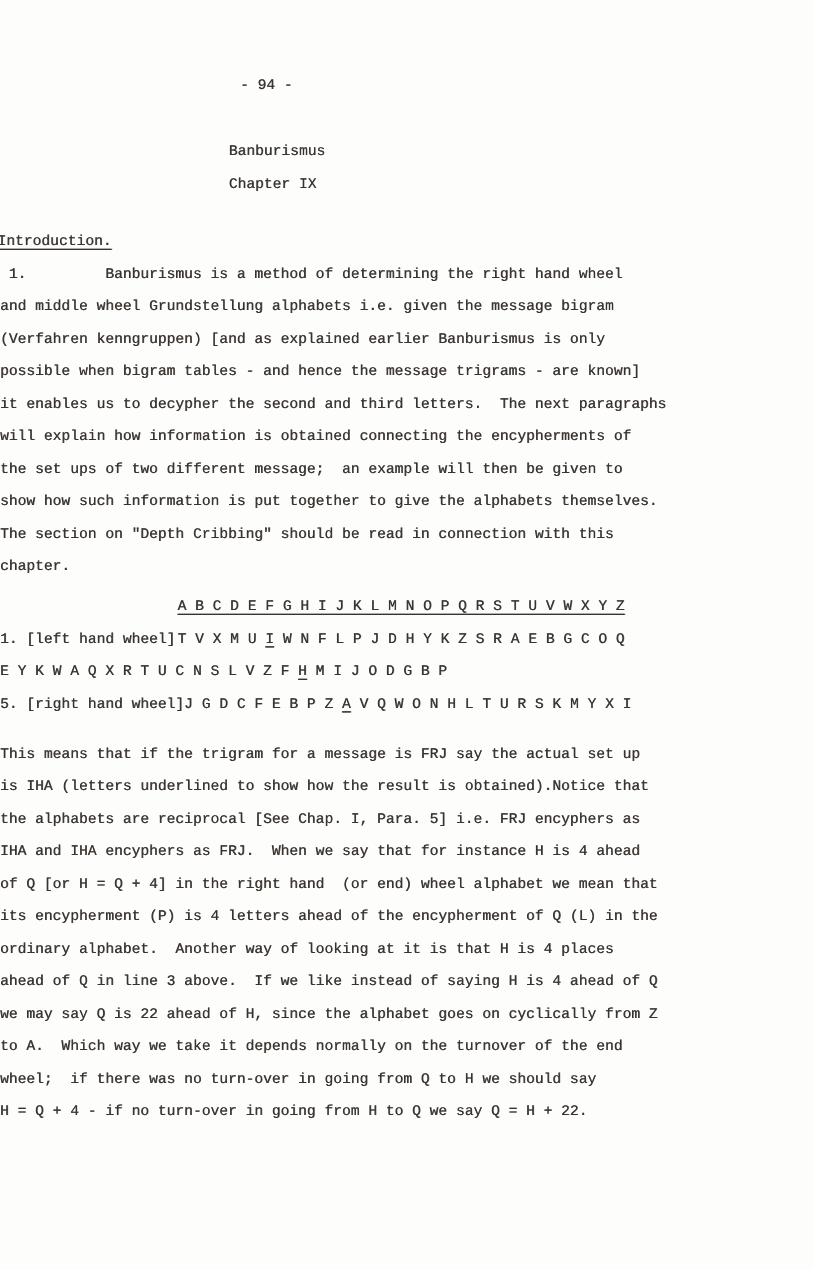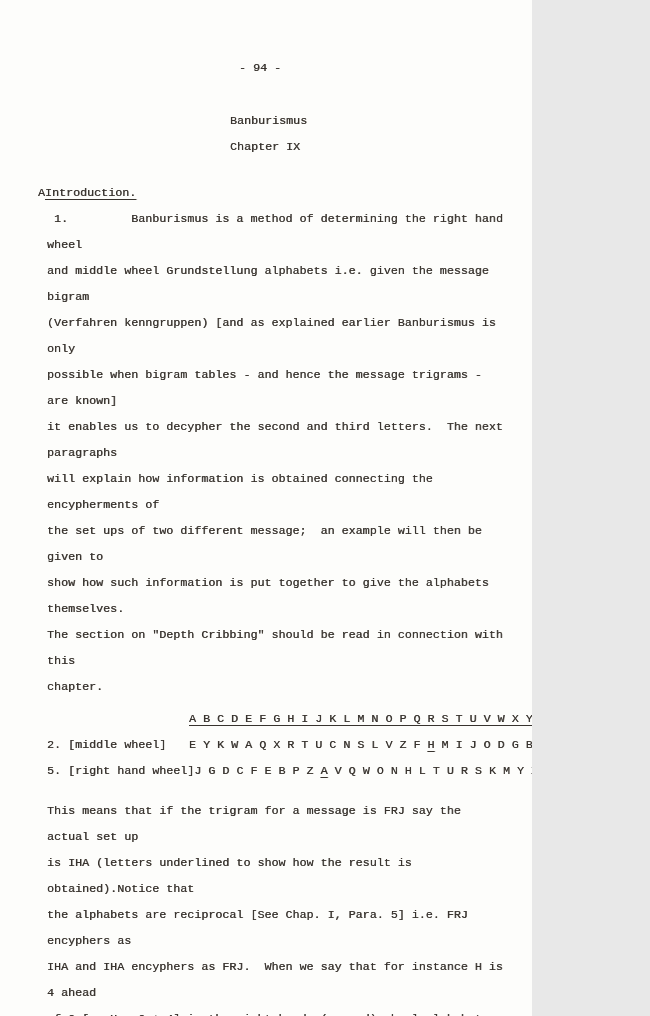--- a/index.html
+++ b/index.html
@@ -2,26 +2,25 @@
 <html><head>
 <meta charset="utf-8">
 <style>
   html, body {
     margin: 0;
     padding: 0;
     background: #e8e8e8;
   }
   .page {
     position: relative;
-    width: 532px;
+    width: 650px;
     height: 1016px;
     margin: 0;
     box-sizing: border-box;
     background: #fdfdfb;
-    padding-left: 47px;
     padding-right: 28px;
     overflow: hidden;
     font-family: "Liberation Mono", "DejaVu Sans Mono", monospace;
     font-size: 11.7px;
     line-height: 26px;
     color: #38332e;
     text-shadow: 0.35px 0 0 rgba(56,51,46,0.75);
   }
   .pre { white-space: pre-wrap; }
   .u {
@@ -86,23 +85,26 @@
 chapter.</div>
 
 
   <div class="alpha-table">
 
     <div class="alpha-row">
       <span class="row-label"></span>
       <span class="row-letters u">A B C D E F G H I J K L M N O P Q R S T U V W X Y Z</span>
     </div>
 
+    <div class="alpha-row">
+      <span class="row-label">1. [left hand wheel]</span>
+      <span class="row-letters"><span>T V X M U </span><span class="u">I</span><span> W N F L P J D H Y K Z S R A E B G C O Q</span></span>
+    </div>
 
     <div class="alpha-row">
-      <span class="row-label">2. [middle wheel]</span>
       <span class="row-letters"><span>E Y K W A Q X R T U C N S L V Z F </span><span class="u">H</span><span> M I J O D G B P</span></span>
     </div>
 
     <div class="alpha-row">
       <span class="row-label">5. [right hand wheel]</span>
       <span class="row-letters"><span>J G D C F E B P Z </span><span class="u">A</span><span> V Q W O N H L T U R S K M Y X I</span></span>
     </div>
 
   </div>
 

